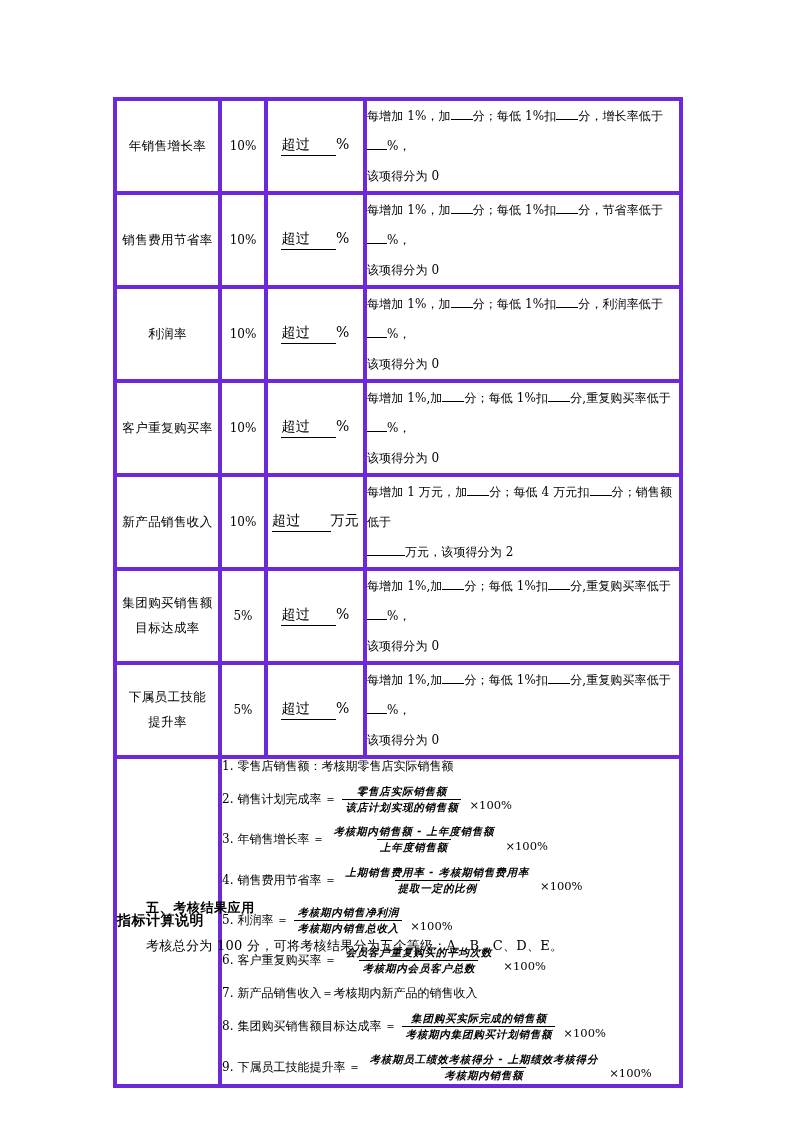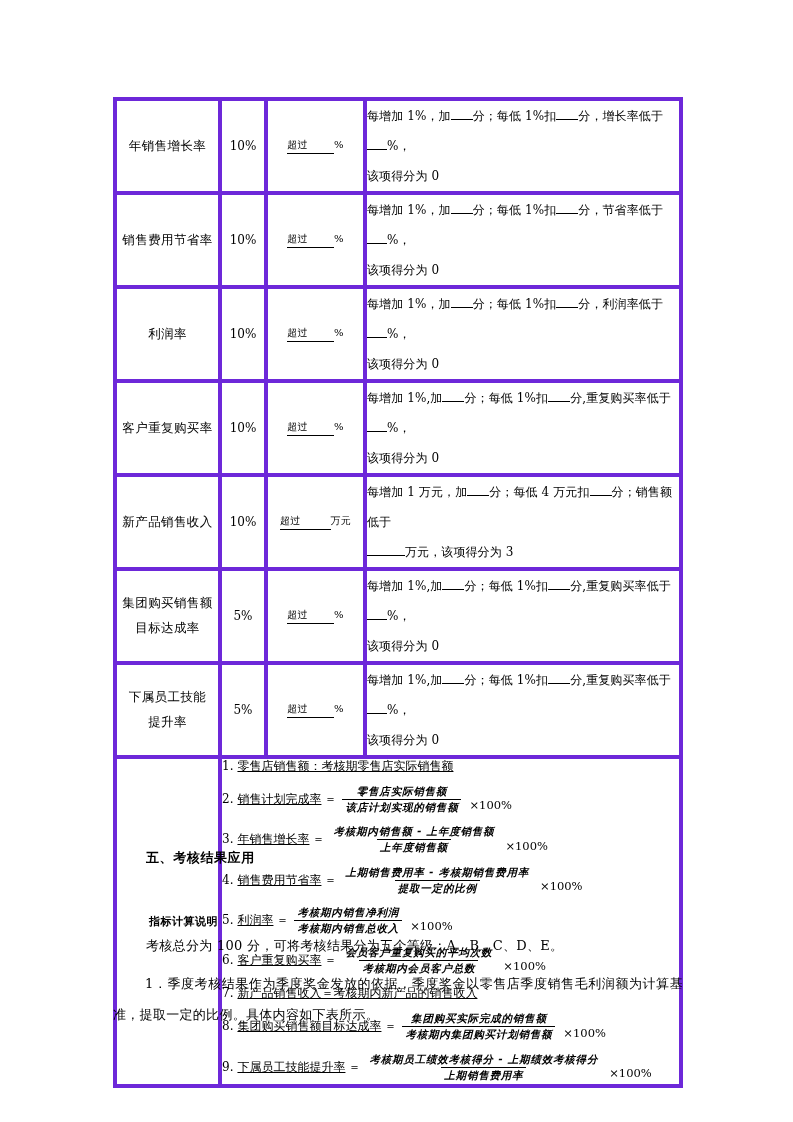--- a/index.html
+++ b/index.html
@@ -50,62 +50,62 @@
   }
   .cell-name .l2 { display:block;font-family:Liberation Mono, monospace; }
 
   .cell-wt {
     text-align: center;
     font-size: 12px;
   }
 
   .cell-std {
     text-align: center;
-    font-size: 10px;
+    font-size: 14px;
     letter-spacing: 0.3px;
   }
   .std-inner { display:inline-block; border-bottom:1px solid #000; padding-bottom:1px;}
   .blank-s { display:inline-block; width: 26px; }
   .blank-m { display:inline-block; width: 30px; }
   .unit { border-bottom: none; }
 
   .cell-desc {
     font-size: 12px;
     line-height: 30px;
     padding: 5px 6px 5px 9px;
     letter-spacing: 0.1px;
   }
   .ul { display:inline-block; border-bottom:1px solid #000; }
   .u-sm { width: 20px; }
   .u-md { width: 22px; }
   .u-lg { width: 38px; }
 
   
   .cell-formula-label {
-    text-align: right;
-    font-size: 11px;
+    text-align: left;
+    font-size: 14px;
     font-weight: bold;
     font-family: Liberation Mono, monospace;
     letter-spacing: 0.5px;
   }
   .cell-formula {
     padding: 10px 8px 10px 12px;
     vertical-align: top;
   }
   .f-item {
     font-size: 12px;
     line-height: 1.25;
     margin-bottom: 11px;
     display: flex;
     align-items: center;
     white-space: nowrap;
   }
   .f-item:last-child { margin-bottom: 2px; }
   .f-num { margin-right: 4px; font-family:"DejaVu Serif", serif; }
-  .f-lhs { margin-right: 1px; text-decoration: underline; }
+  .f-lhs { margin-right: 1px; }
   .f-eq  { margin: 0 2px; }
   .frac {
     display: inline-flex;
     flex-direction: column;
     align-items: center;
     vertical-align: middle;
     margin: 0 4px;
     font-family: "DejaVu Serif", "Liberation Serif", serif;
     font-style: italic;
     font-weight: bold;
@@ -113,21 +113,21 @@
     letter-spacing: 0.8px;
   }
   .frac .num  { padding: 0 3px 1px 3px; }
   .frac .den  { padding: 1px 3px 0 3px; border-top: 1px solid #000; }
   .f-mul { margin-left: 4px; font-size: 11.5px; margin-top: 12px; }
 
   
   .sec-heading {
     position: absolute;
     left: 146px;
-    top: 849px;
+    top: 899px;
     font-size: 13px;
     font-weight: bold;
     font-family: Liberation Serif, serif;
     letter-spacing: 0.6px;
   }
   .para {
     position: absolute;
     font-size: 13px;
     line-height: 31px;
     letter-spacing: 0.3px;
@@ -218,21 +218,21 @@
           <span>新产品销售收入</span>
         </td>
         <td class="cell-wt">
           <span>10%</span>
         </td>
         <td class="cell-std">
           <span class="std-inner"><span>超过</span><span class="blank-m"></span></span><span class="unit">万元</span>
         </td>
         <td class="cell-desc">
           <span>每增加 1 万元，加</span><span class="ul u-md"></span><span>分；每低 4 万元扣</span><span class="ul u-md"></span><span>分；销售额低于</span><br>
-          <span class="ul u-lg"></span><span>万元，该项得分为 3</span>
+          <span class="ul u-lg"></span><span>万元，该项得分为 2</span>
         </td>
       </tr>
 
       <tr>
         <td class="cell-name">
           <span>集团购买销售额</span>
           <span class="l2">目标达成率</span>
         </td>
         <td class="cell-wt">
           <span>5%</span>
@@ -344,27 +344,26 @@
             </span>
             <span class="f-mul">×100%</span>
           </div>
 
           <div class="f-item">
             <span class="f-num">9.</span>
             <span class="f-lhs">下属员工技能提升率</span>
             <span class="f-eq">＝</span>
             <span class="frac">
               <span class="num">考核期员工绩效考核得分 - 上期绩效考核得分</span>
-              <span class="den">上期销售费用率</span>
+              <span class="den">考核期内销售额</span>
             </span>
             <span class="f-mul">×100%</span>
           </div>
 
         </td>
       </tr>
     </tbody>
   </table>
 
   <div class="sec-heading">五、考核结果应用</div>
   <div class="para para-1">考核总分为 100 分，可将考核结果分为五个等级：A、B、C、D、E。</div>
-  <div class="para para-2">1．季度考核结果作为季度奖金发放的依据，季度奖金以零售店季度销售毛利润额为计算基准，提取一定的比例。具体内容如下表所示。</div>
 
 </div>
 
 </body></html>

